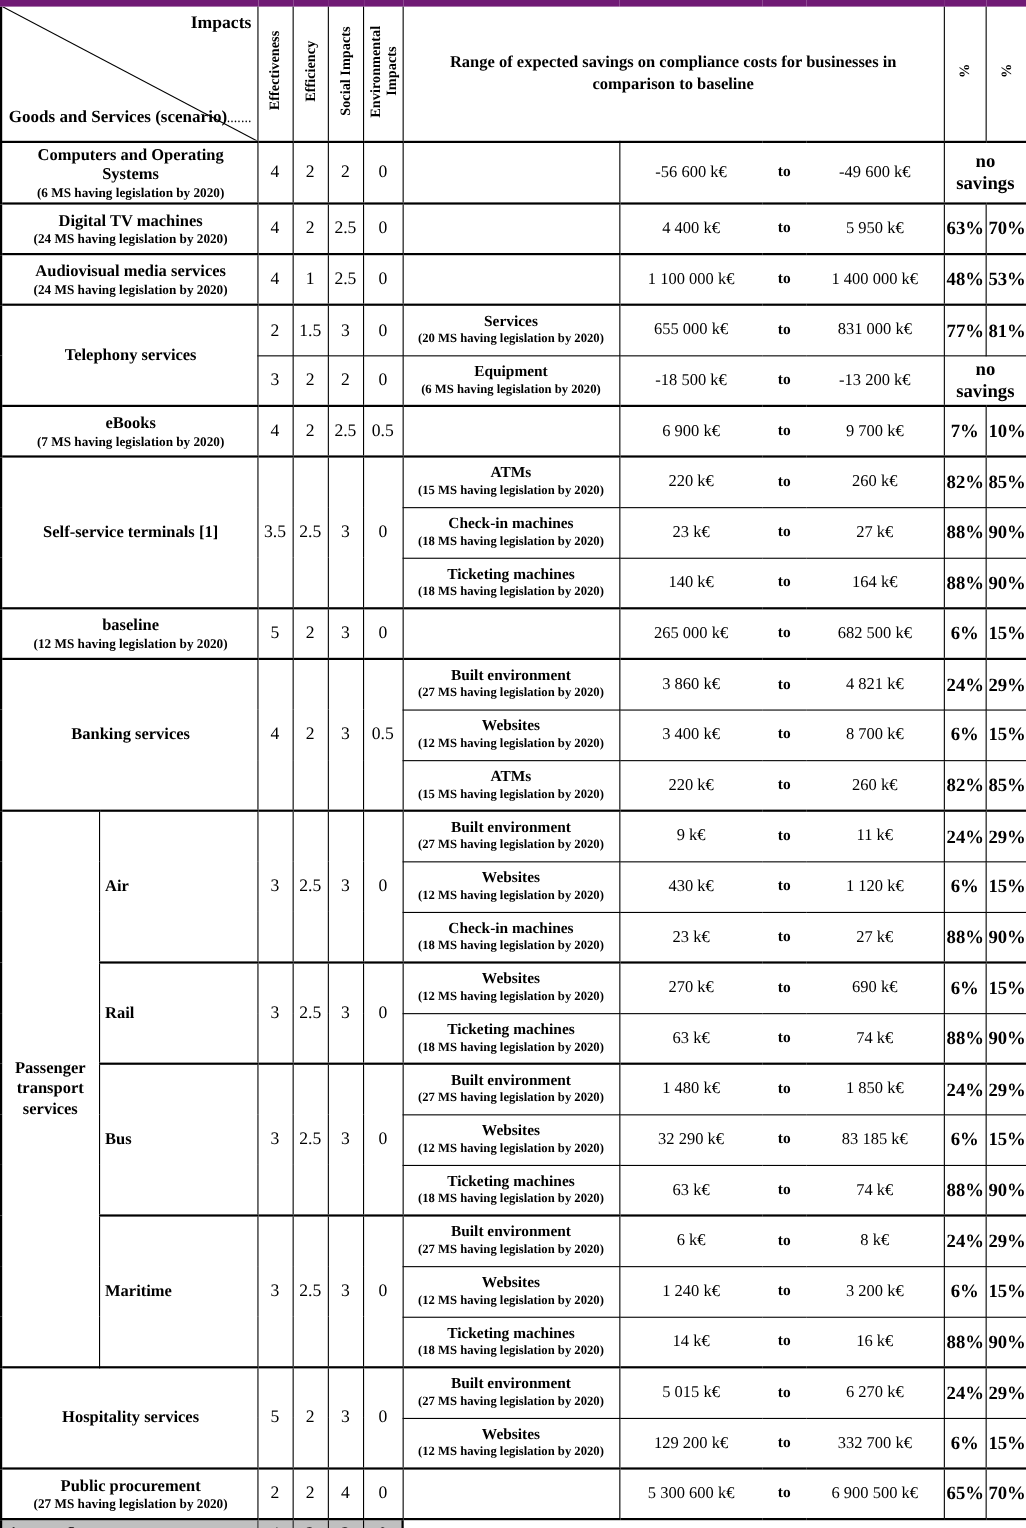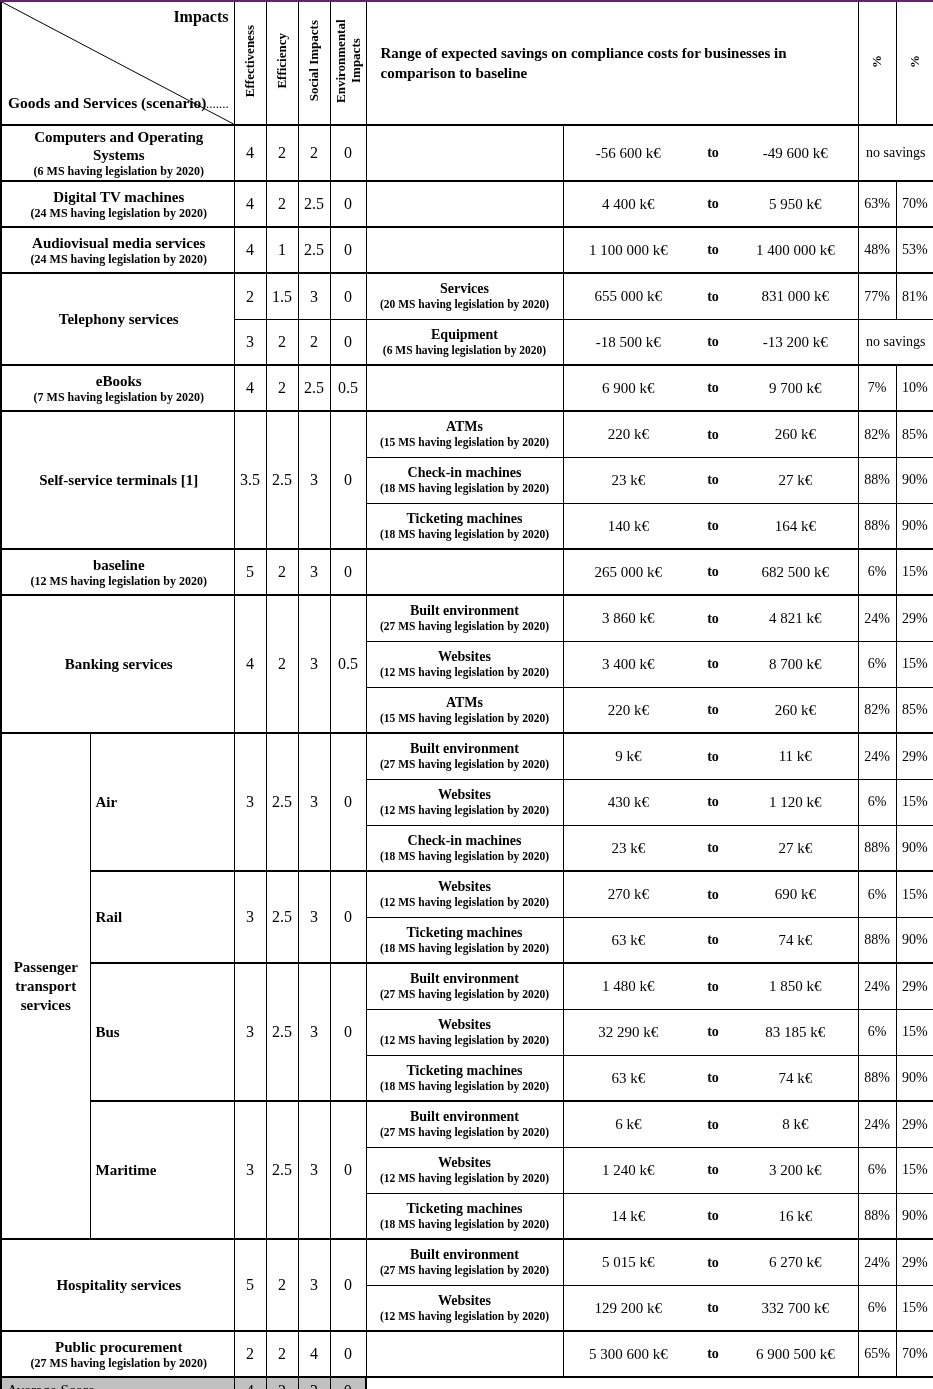--- a/index.html
+++ b/index.html
@@ -1,49 +1,49 @@
 <!DOCTYPE html>
 <html><head>
 <meta charset="utf-8">
 <style>
   html,body{margin:0;padding:0;background:#fff;}
   body{width:933px;font-family:"Liberation Serif","DejaVu Serif",serif;color:#000;}
   table{border-collapse:collapse;table-layout:fixed;width:933px;}
   td,th{border:1px solid #000;padding:0 2px;vertical-align:middle;overflow:hidden;}
-  thead th{border-top:2px solid #701a75;border-bottom:2px solid #000;height:118px;font-weight:bold;}
+  thead th{border-top:6px solid #701a75;border-bottom:2px solid #000;height:118px;font-weight:bold;}
   tr.body-row{height:46px;}
   tr.sec td{border-top:2px solid #000;}
   .edge-l{border-left:2px solid #000;}
   .edge-r{border-right:2px solid #000;}
   tr.last-main td{border-bottom:2px solid #000;margin-top:36px;}
   
   .diag{position:relative;padding:0;}
   .diag svg{position:absolute;left:0;top:0;width:100%;height:100%;}
   .diag .impacts{position:absolute;top:6px;right:5px;font-size:16px;font-weight:bold;}
   .diag .goods{position:absolute;bottom:12px;left:6px;font-size:15.5px;font-weight:bold;white-space:nowrap;}
   .diag .dots{font-size:9px;letter-spacing:1px;font-weight:bold;}
   .vth{padding:2px 0;text-align:center;}
   .vtext{display:inline-block;writing-mode:vertical-rl;transform:rotate(180deg);max-height:112px;font-size:13px;font-weight:bold;line-height:1.18;white-space:normal;}
-  .range-h{font-size:15px;text-align:left;line-height:1.35;padding:0 14px;}
+  .range-h{font-size:15px;text-align:center;line-height:1.35;padding:0 14px;}
   
   .lbl{text-align:center;padding:2px 3px 2px 5px;}
   .lbl-main{font-size:15px;font-weight:bold;line-height:1.2;}
   .lbl-note{font-size:12px;font-weight:bold;line-height:1.2;}
   .grp{text-align:center;font-size:15px;font-weight:bold;line-height:1.25;padding:0 3px;}
   .mode{text-align:left;font-size:15px;font-weight:bold;padding-left:5px;}
   .num{text-align:center;font-size:16px;}
   .sub{text-align:center;padding:1px 2px;}
   .sub-main{font-size:14px;font-weight:bold;line-height:1.2;}
   .sub-note{font-size:11.5px;font-weight:bold;line-height:1.2;}
   .rng{text-align:center;font-size:15px;}
   .rng-l{border-right:none;}
   .rng-m{border-left:none;border-right:none;}
   .rng-r{border-left:none;}
   .tow{font-size:14px;font-weight:bold;}
-  .pct{text-align:center;font-size:14px;font-weight:normal;}
+  .pct{text-align:center;font-size:17px;font-weight:bold;}
   
   tr.avg-row{height:27px;}
   .avg{background:#c0c0c0;border-bottom:2px solid #000;}
   .avg-lbl{text-align:left;font-size:15px;padding-left:5px;}
   .filler{border:none;background:#fff;}
 </style>
 </head>
 <body>
 
 <table>

